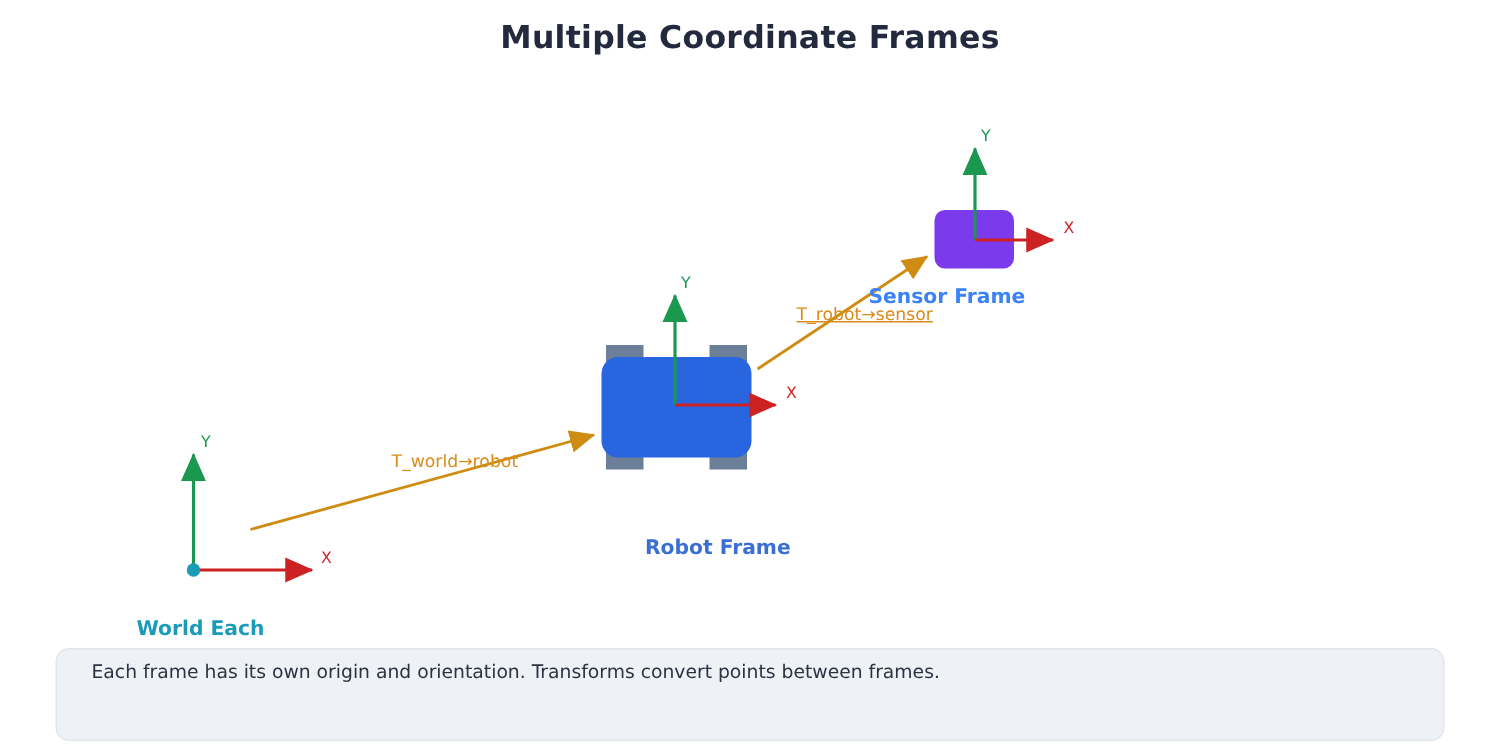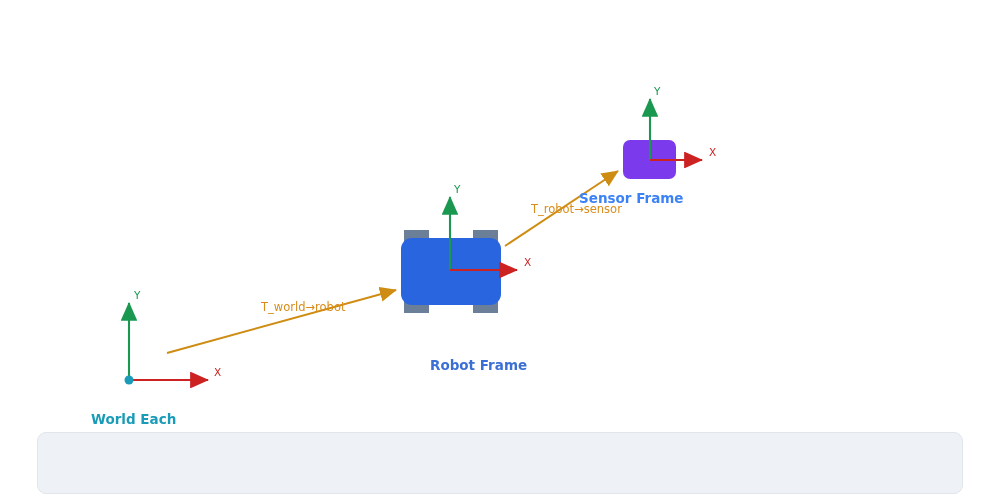--- a/index.html
+++ b/index.html
@@ -64,20 +64,21 @@
     color: #2b3343;
     white-space: nowrap;
     line-height: 16px;
   }
 </style>
 </head>
 <body>
 
 <div id="root">
 
+  <div id="title">Multiple Coordinate Frames</div>
 
   <svg id="canvas" viewBox="0 0 1000 500">
     <defs>
       <marker id="arw-x" markerWidth="9" markerHeight="8" refX="8.5" refY="4" orient="auto">
         <path d="M0,0 L9,4 L0,8 z" fill="#cc2222"></path>
       </marker>
       <marker id="arw-y" markerWidth="9" markerHeight="8" refX="8.5" refY="4" orient="auto">
         <path d="M0,0 L9,4 L0,8 z" fill="#1a9850"></path>
       </marker>
       <marker id="arw-tf" markerWidth="9" markerHeight="8" refX="8.5" refY="4" orient="auto">
@@ -126,17 +127,18 @@
   <div class="frame-label" id="lbl-sensor" style="left: 579px; top: 190px; color: #3b82f6;">Sensor Frame</div>
 
   <div class="axis-letter" id="al-world-x" style="left: 214px; top: 366px; color: rgb(204, 34, 34);">X</div>
   <div class="axis-letter" id="al-world-y" style="left: 134px; top: 289px; color: rgb(26, 152, 80);">Y</div>
   <div class="axis-letter" id="al-robot-x" style="left: 524px; top: 256px; color: rgb(204, 34, 34);">X</div>
   <div class="axis-letter" id="al-robot-y" style="left: 454px; top: 183px; color: rgb(26, 152, 80);">Y</div>
   <div class="axis-letter" id="al-sensor-x" style="left: 709px; top: 146px; color: rgb(204, 34, 34);">X</div>
   <div class="axis-letter" id="al-sensor-y" style="left: 654px; top: 85px; color: rgb(26, 152, 80);">Y</div>
 
   <div class="tf-label" id="tfl0" style="left: 261px; top: 300px;">T_world→robot</div>
-  <div class="tf-label" id="tfl1" style="left: 531px; top: 202px;">T_robot→sensor</div>
+  <div class="tf-label" id="tfl1" style="left: 531px; top: 202px; text-decoration: underline;">T_robot→sensor</div>
 
   <div id="caption-box"></div>
+  <div id="caption-text">Each frame has its own origin and orientation. Transforms convert points between frames.</div>
 
 </div>
 
 </body></html>

